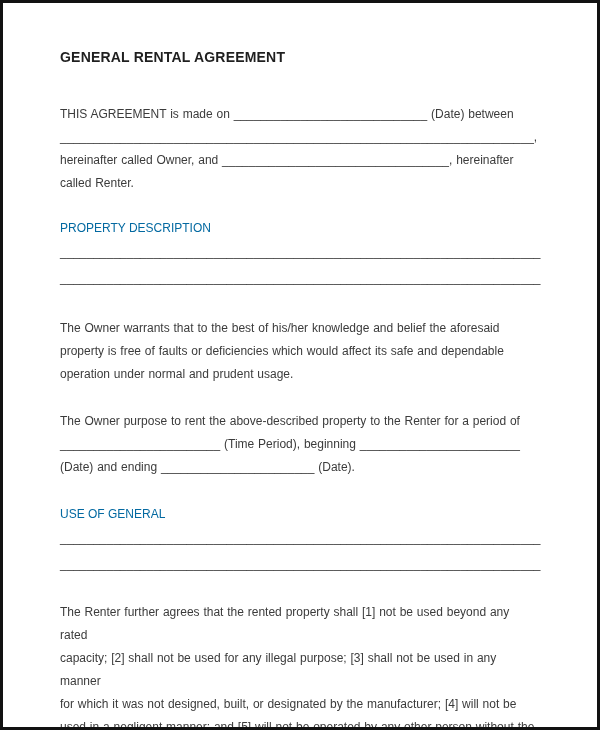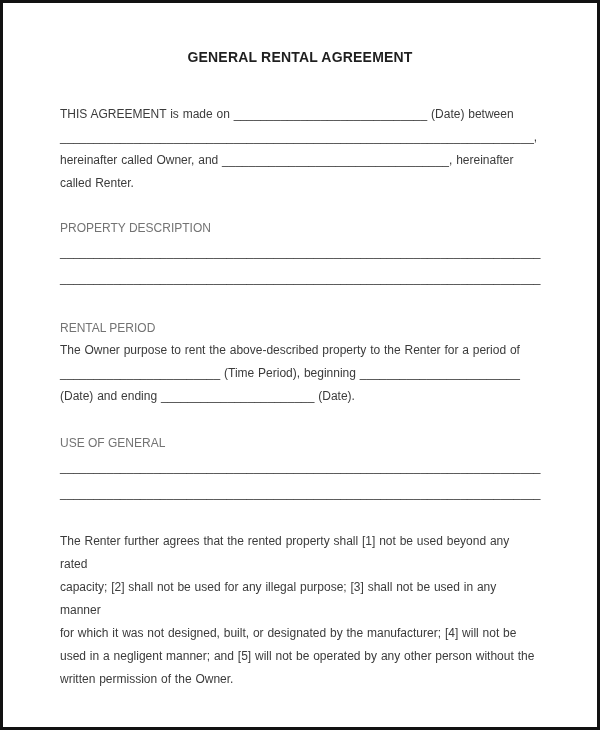--- a/index.html
+++ b/index.html
@@ -16,21 +16,20 @@
     background: #ffffff;
     overflow: hidden;
     font-family: "Liberation Sans", sans-serif;
     color: #3b3b3b;
   }
   .content {
     padding: 46px 57px 0 57px;
   }
   .doc-title {
     margin: 0 0 38px 0;
-    text-align: center;
     font-size: 14px;
     font-weight: 700;
     color: #1f1f1f;
     letter-spacing: 0.2px;
   }
   .block {
     margin: 0 0 21px 0;
     font-size: 12px;
     line-height: 23px;
     white-space: pre-line;
@@ -39,21 +38,21 @@
   }
   .section {
     margin: 0 0 24px 0;
   }
   .section .block {
     margin: 0;
   }
   .heading {
     font-size: 12px;
     line-height: 22px;
-    color: #737373;
+    color: #0369a1;
   }
   .blanks {
     line-height: 26px;
     margin-top: 2px;
     word-spacing: 0;
     letter-spacing: 0;
   }
   .warranty {
     margin-bottom: 24px;
   }
@@ -82,23 +81,25 @@
 _______________________________________________________________________,
 hereinafter called Owner, and __________________________________, hereinafter
 called Renter.</p>
 
     <div class="section section-property">
       <div class="heading">PROPERTY DESCRIPTION</div>
       <p class="block blanks">________________________________________________________________________
 ________________________________________________________________________</p>
     </div>
 
+    <p class="block warranty">The Owner warrants that to the best of his/her knowledge and belief the aforesaid
+property is free of faults or deficiencies which would affect its safe and dependable
+operation under normal and prudent usage.</p>
 
     <div class="section section-rental">
-      <div class="heading">RENTAL PERIOD</div>
       <p class="block">The Owner purpose to rent the above-described property to the Renter for a period of
 ________________________ (Time Period), beginning ________________________
 (Date) and ending _______________________ (Date).</p>
     </div>
 
     <div class="section section-use">
       <div class="heading">USE OF GENERAL</div>
       <p class="block blanks">________________________________________________________________________
 ________________________________________________________________________</p>
     </div>

